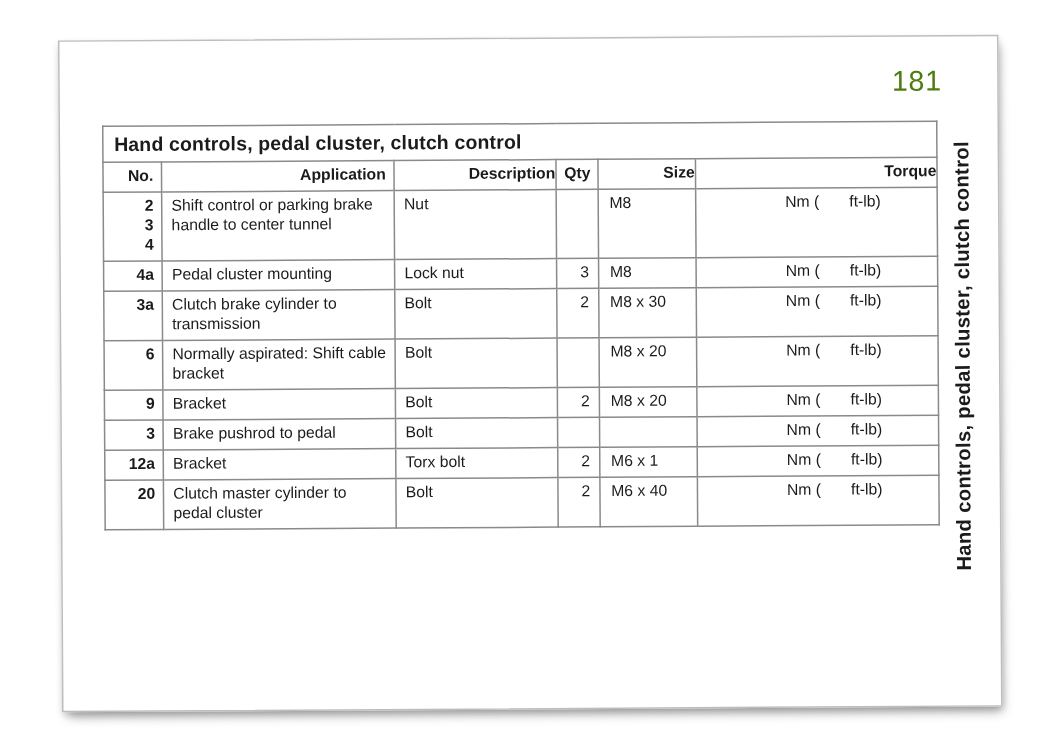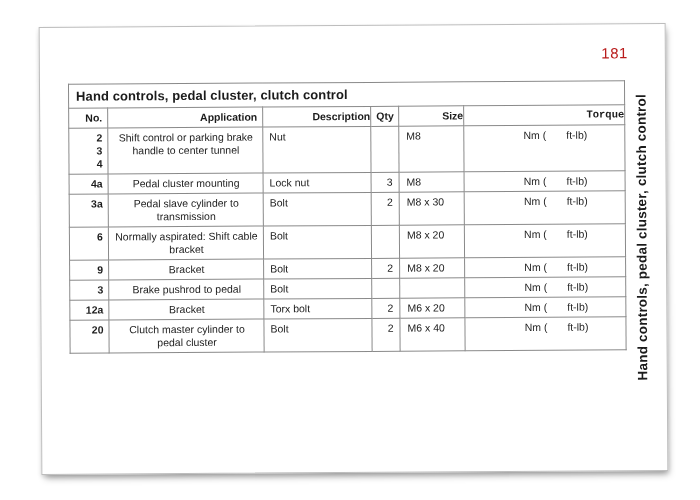--- a/index.html
+++ b/index.html
@@ -26,22 +26,22 @@
     background: #ffffff;
     border: 1px solid #bdbdbd;
     box-shadow: 2px 5px 7px -2px rgba(0,0,0,0.35), 0 2px 4px rgba(0,0,0,0.12);
     transform: rotate(-0.35deg);
     transform-origin: 50% 50%;
   }
   .page-number {
     position: absolute;
     top: 20px;
     right: 37px;
-    font-size: 15px;
-    color: #b91c1c;
+    font-size: 19px;
+    color: #4d7c0f;
     letter-spacing: 0.5px;
   }
   .margin-title {
     position: absolute;
     left: 601px;
     top: 213px;
     width: 340px;
     transform: translate(-50%, -50%) rotate(-90deg);
     font-weight: bold;
     font-size: 13.5px;
@@ -71,27 +71,27 @@
     font-size: 13px;
     font-weight: bold;
     text-align: left;
     padding: 4px 7px !important;
     line-height: 15px !important;
     letter-spacing: 0.1px;
   }
   th.h { font-weight: bold; text-align: right; }
   .h-no, .c-no   { text-align: right; padding-right: 5px !important; }
   .c-no          { font-weight: bold; white-space: pre-line; }
-  .h-app, .c-app   { padding-left: 6px !important; padding-right: 5px !important; text-align: center; }
+  .h-app, .c-app   { padding-left: 6px !important; padding-right: 5px !important; }
   .h-desc, .c-desc { padding-left: 6px !important; }
   .h-qty, .c-qty   { padding-right: 6px !important; }
   .h-qty           { text-align: left; padding-left: 5px !important; }
   .c-qty           { text-align: right; }
   .h-size, .c-size { padding-left: 7px !important; }
-  .h-torque        { padding-left: 6px !important; font-family: Liberation Mono, monospace; }
+  .h-torque        { padding-left: 6px !important; }
   .c-torque        { padding-left: 22px !important; text-align: center; }
   .torque-gap {
     display: inline-block;
     width: 20px;
   }
 </style>
 </head>
 <body>
 
 <div class="canvas">
@@ -137,21 +137,21 @@
         <tr>
           <td class="c-no">4a</td>
           <td class="c-app">Pedal cluster mounting</td>
           <td class="c-desc">Lock nut</td>
           <td class="c-qty">3</td>
           <td class="c-size">M8</td>
           <td class="c-torque"><span>Nm (</span><span class="torque-gap"></span><span>ft-lb)</span></td>
         </tr>
         <tr>
           <td class="c-no">3a</td>
-          <td class="c-app">Pedal slave cylinder to transmission</td>
+          <td class="c-app">Clutch brake cylinder to transmission</td>
           <td class="c-desc">Bolt</td>
           <td class="c-qty">2</td>
           <td class="c-size">M8 x 30</td>
           <td class="c-torque"><span>Nm (</span><span class="torque-gap"></span><span>ft-lb)</span></td>
         </tr>
         <tr>
           <td class="c-no">6</td>
           <td class="c-app">Normally aspirated: Shift cable bracket</td>
           <td class="c-desc">Bolt</td>
           <td class="c-qty"></td>
@@ -172,21 +172,21 @@
           <td class="c-desc">Bolt</td>
           <td class="c-qty"></td>
           <td class="c-size"></td>
           <td class="c-torque"><span>Nm (</span><span class="torque-gap"></span><span>ft-lb)</span></td>
         </tr>
         <tr>
           <td class="c-no">12a</td>
           <td class="c-app">Bracket</td>
           <td class="c-desc">Torx bolt</td>
           <td class="c-qty">2</td>
-          <td class="c-size">M6 x 20</td>
+          <td class="c-size">M6 x 1</td>
           <td class="c-torque"><span>Nm (</span><span class="torque-gap"></span><span>ft-lb)</span></td>
         </tr>
         <tr>
           <td class="c-no">20</td>
           <td class="c-app">Clutch master cylinder to pedal cluster</td>
           <td class="c-desc">Bolt</td>
           <td class="c-qty">2</td>
           <td class="c-size">M6 x 40</td>
           <td class="c-torque"><span>Nm (</span><span class="torque-gap"></span><span>ft-lb)</span></td>
         </tr>

